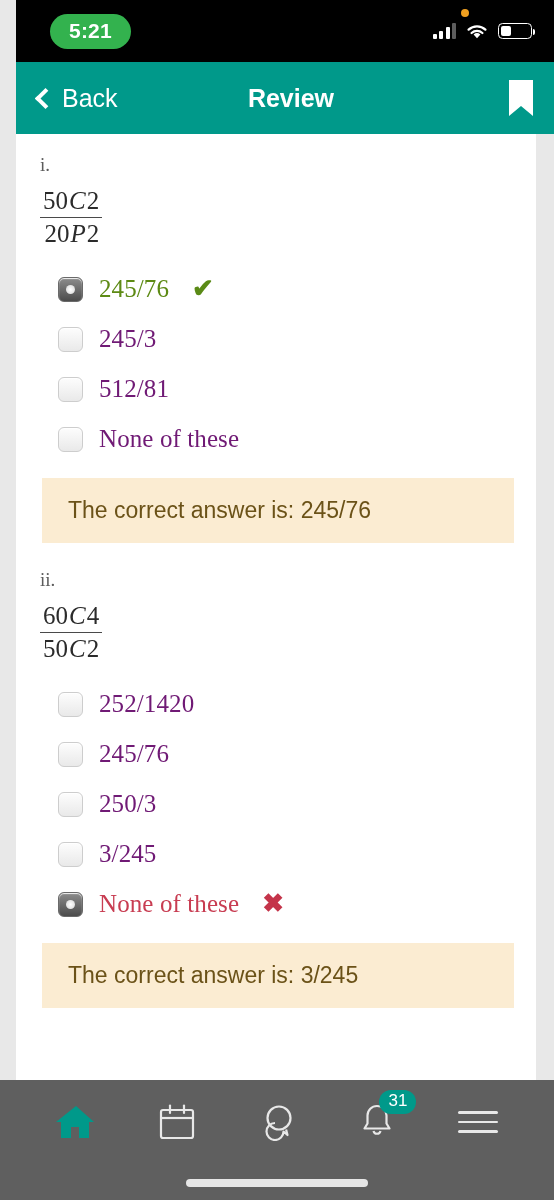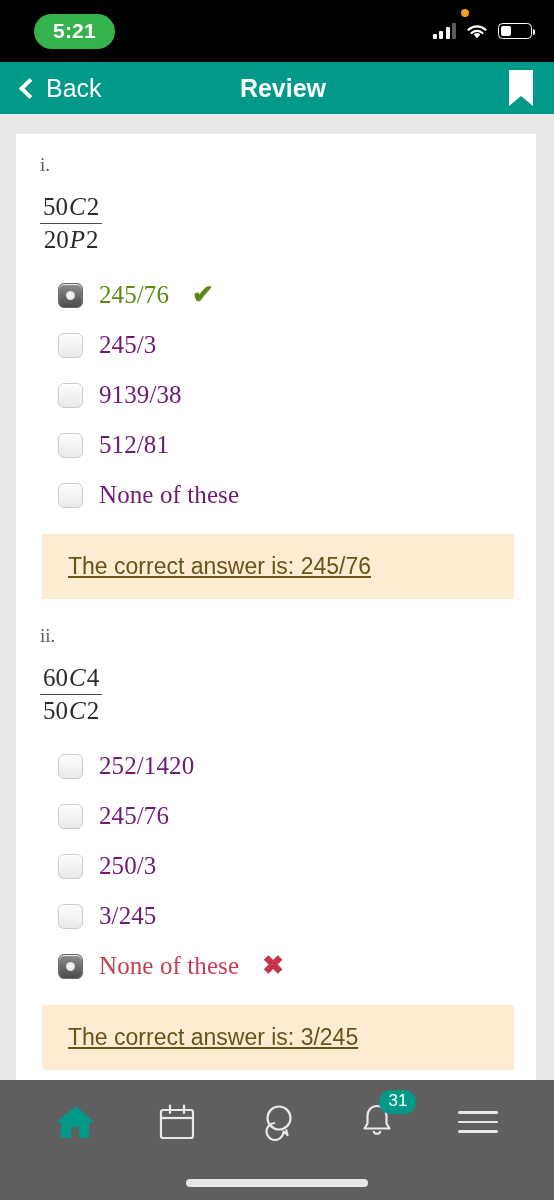--- a/index.html
+++ b/index.html
@@ -2,21 +2,21 @@
 <html><head>
 <meta charset="utf-8">
 <style>
   * { box-sizing: border-box; margin: 0; padding: 0; }
   html, body {
     width: 554px; height: 1200px;
     background: #000;
     font-family: "Liberation Sans", sans-serif;
     overflow: hidden;
   }
-  .phone { position: relative; width: 554px; height: 1200px; background: #e8e8e8; }
+  .phone { position: relative; width: 554px; height: 1200px; background: #e8e8e8; padding-left: 16px; }
 
   
   .statusbar {
     position: relative;
     height: 62px; background: #000;
     display: flex; align-items: center;
     padding: 0 24px;
   }
   .time-pill {
     background: #33b24e; color: #fff;
@@ -46,21 +46,21 @@
     border-radius: 4.5px; position: relative; padding: 1.6px;
   }
   .battery::after {
     content:""; position:absolute; right:-4px; top:5px;
     width:2.5px; height:6px; background:#fff; border-radius:0 2px 2px 0;
   }
   .battery .lvl { height:100%; background:#fff; border-radius:2px; width:36%; }
 
   
   .navbar {
-    height: 52px; background: #00998a;
+    height: 72px; background: #00998a;
     display: flex; align-items: center; position: relative;
     padding: 0 18px;
   }
   .back {
     display: flex; align-items: center; gap: 9px;
     color: #fff; cursor: pointer;
   }
   .chev {
     width: 15px; height: 15px;
     border-left: 4.5px solid #fff; border-bottom: 4.5px solid #fff;
@@ -82,24 +82,24 @@
     background: #fff; height: 100%;
     padding: 14px 22px 0 22px;
     overflow: hidden;
   }
   .q-block { padding-top: 6px; }
   .q-num {
     font-family: "Liberation Serif", serif;
     font-size: 19px; color: #5c5c5c; margin-left: 2px;
   }
   .frac {
-    display: inline-block; text-align: center;
+    display: inline-block; text-align: right;
     font-family: "Liberation Serif", serif;
     font-size: 25px; color: #2b2b2b;
-    margin: 17px 0 0 2px; line-height: 1.12;
+    margin: 11px 0 0 2px; line-height: 1.12;
   }
   .frac .num { padding: 0 3px 2px; }
   .frac .den { padding: 2px 3px 0; border-top: 1.6px solid #4a4a4a; }
   .frac em { font-style: italic; padding: 0 1px; }
 
   .options { margin-top: 16px; }
   .option {
     display: flex; align-items: center; gap: 16px;
     padding: 11px 0 11px 20px; cursor: pointer; font-family: Liberation Serif, serif;
   }
@@ -122,21 +122,20 @@
   .opt-label.correct { color: #5d8a14; }
   .opt-label.wrong  { color: #c83d52; }
   .mark { font-size: 26px; font-weight: 800; margin-left: 7px; line-height: 1; }
   .mark.tick { color: #5a8a16; }
   .mark.cross { color: #c4344a; }
 
   .answer-banner {
     background: #fbecd2; color: #6b5218;
     font-size: 23px; padding: 19px 26px;
     margin: 14px 0 6px 4px;
-    text-decoration: underline;
   }
 
   .q-block.second { margin-top: 20px; }
 
   
   .tabbar {
     position: absolute; left: 0; right: 0; bottom: 0;
     height: 120px; background: #5f5f5f;
   }
   .tabs {
@@ -220,24 +219,20 @@
             <span class="radio sel"></span>
             <span class="opt-label correct">245/76</span>
             <span class="mark tick">✔</span>
           </div>
           <div class="option">
             <span class="radio"></span>
             <span class="opt-label">245/3</span>
           </div>
           <div class="option">
             <span class="radio"></span>
-            <span class="opt-label">9139/38</span>
-          </div>
-          <div class="option">
-            <span class="radio"></span>
             <span class="opt-label">512/81</span>
           </div>
           <div class="option">
             <span class="radio"></span>
             <span class="opt-label">None of these</span>
           </div>
         </div>
         <div class="answer-banner">The correct answer is: 245/76</div>
       </div>
 

